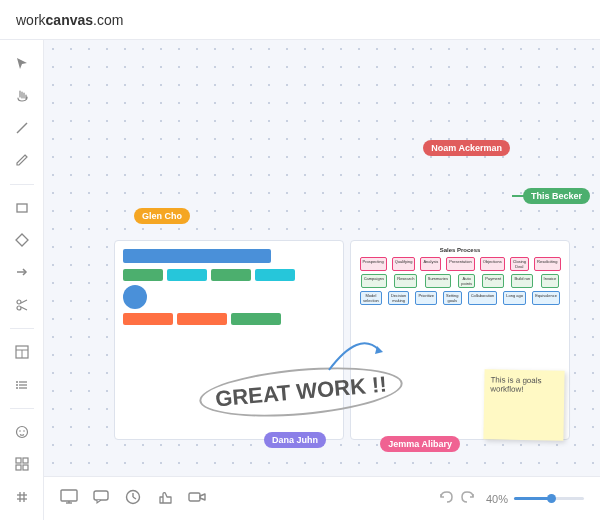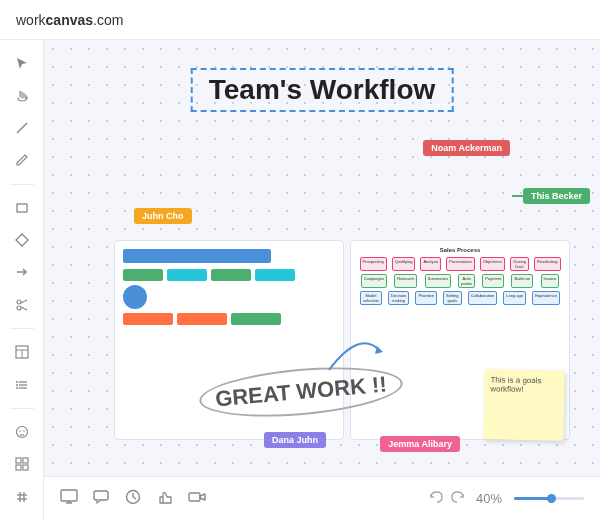--- a/index.html
+++ b/index.html
@@ -83,21 +83,21 @@
       border: 2px dashed #4a90d9;
       padding: 4px 16px;
       white-space: nowrap;
       background: transparent;
     }
 
     
     .user-label {
       position: absolute;
       padding: 3px 8px;
-      border-radius: 3px;
+      border-radius: 8px;
       font-size: 9px;
       font-weight: 600;
       color: white;
       white-space: nowrap;
     }
     .user-noam { background: #e05c5c; top: 100px; right: 90px; }
     .user-james { background: #4caf6e; top: 148px; right: 10px; }
     .user-glen { background: #f5a623; top: 168px; left: 90px; }
     .user-dana { background: #8b7fe8; bottom: 72px; left: 220px; text-align: center; }
     .user-jemma { background: #f06292; bottom: 68px; right: 140px; }
@@ -280,22 +280,22 @@
       align-items: center;
     }
     .toolbar-icon {
       font-size: 16px;
       color: #888;
       cursor: pointer;
     }
     .zoom-controls {
       display: flex;
       align-items: center;
-      gap: 12px;
-      font-size: 13px;
+      gap: 6px;
+      font-size: 11px;
       color: #888;
     }
     .zoom-slider {
       width: 70px;
       height: 3px;
       background: #dde2ec;
       border-radius: 2px;
       position: relative;
     }
     .zoom-slider-fill {
@@ -428,29 +428,28 @@
           <line x1="5" y1="2" x2="5" y2="12" stroke="#888" stroke-width="1.3"></line>
           <line x1="9" y1="2" x2="9" y2="12" stroke="#888" stroke-width="1.3"></line>
           <line x1="2" y1="5" x2="12" y2="5" stroke="#888" stroke-width="1.3"></line>
           <line x1="2" y1="9" x2="12" y2="9" stroke="#888" stroke-width="1.3"></line>
         </svg>
     </div>
   </div>
 
   <div class="canvas-area">
 
-    <div class="canvas-title">Team's Workflow</div>
 
     <div class="user-label user-noam">Noam Ackerman</div>
 
     <div class="james-arrow"></div>
 
     <div class="user-label user-james">This Becker</div>
 
-    <div class="user-label user-glen">Juhn Cho</div>
+    <div class="user-label user-glen">Glen Cho</div>
 
     <div class="board-left">
       <div class="mini-flow">
 
         <div class="mini-header" style="background:#4a90d9; width:70%;"></div>
 
         <div class="mini-row">
           <div class="mini-box bg-green" style="max-width:40px;"></div>
           <div class="mini-box bg-teal" style="max-width:40px;"></div>
           <div class="mini-box bg-green" style="max-width:40px;"></div>

